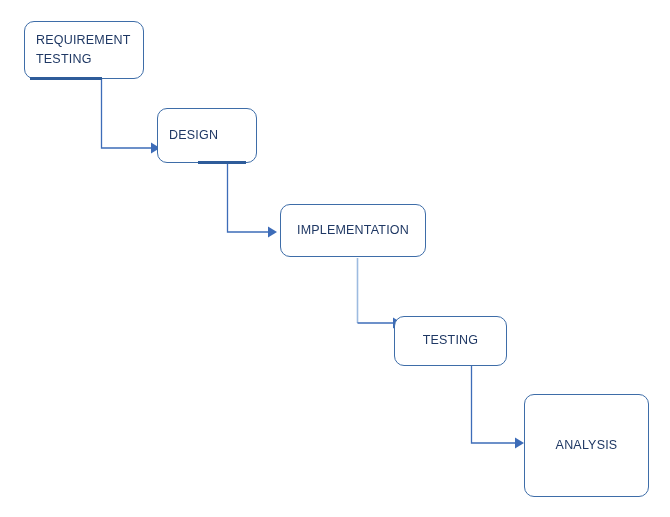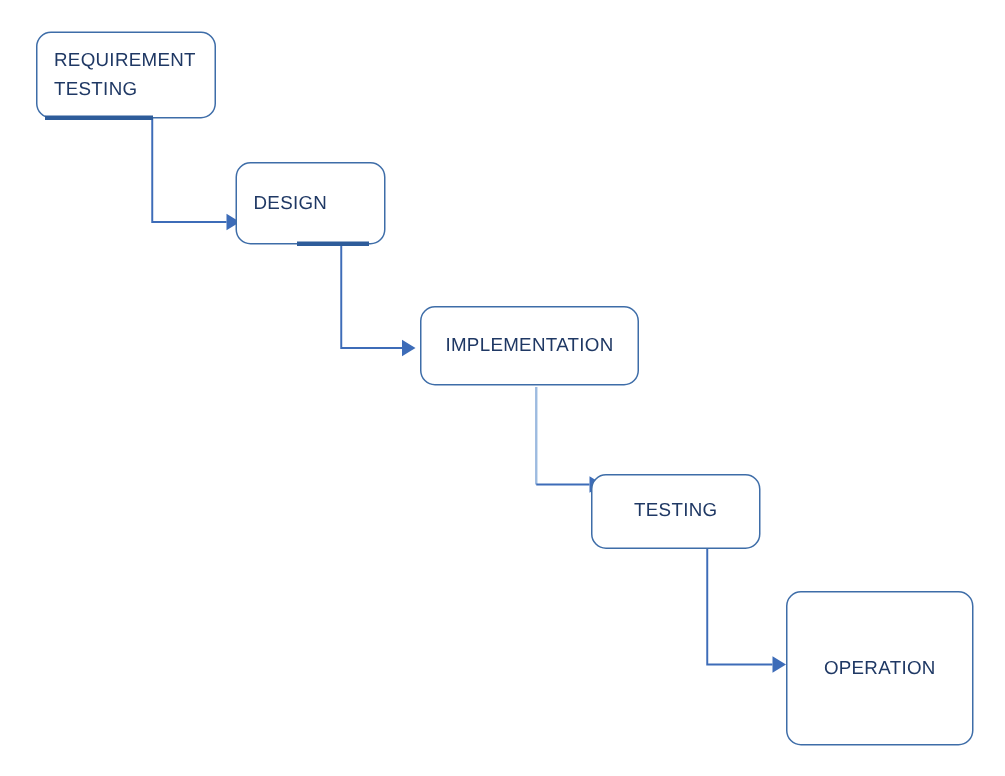--- a/index.html
+++ b/index.html
@@ -106,16 +106,16 @@
 
   <div class="stage-box" style="left:280px; top:204px; width:146px; height:53px;">
     <span class="stage-line">IMPLEMENTATION</span>
   </div>
 
   <div class="stage-box" style="left:394px; top:316px; width:113px; height:50px;">
     <span class="stage-line">TESTING</span>
   </div>
 
   <div class="stage-box multi" style="left:524px; top:394px; width:125px; height:103px;">
-    <span class="stage-line">OPERATION</span>
+    <span class="stage-line">ANALYSIS</span>
   </div>
 
 </div>
 
 </body></html>

